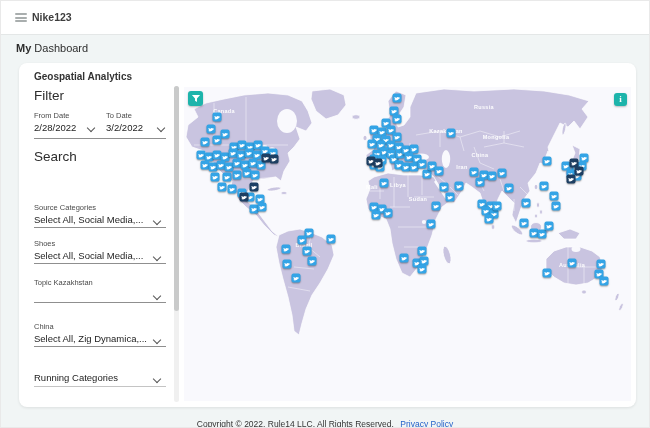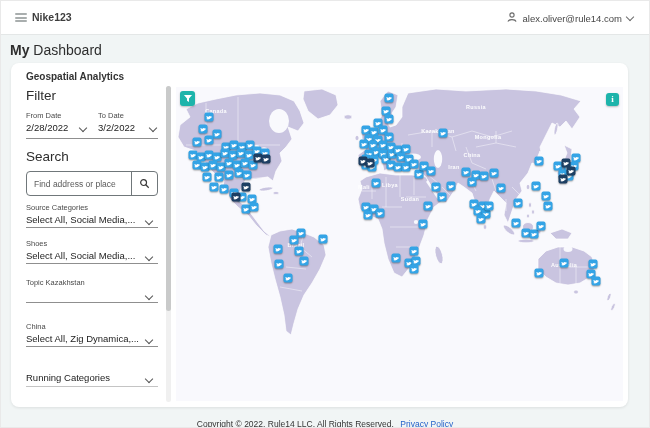--- a/index.html
+++ b/index.html
@@ -7,24 +7,24 @@
   
   .navbar{position:absolute;left:0;top:0;right:0;height:33px;background:#fff;border-bottom:1px solid #e4e7e7;z-index:6;}
   .hamburger{position:absolute;left:14px;top:12px;width:12px;height:9px;cursor:pointer;}
   .hamburger i{display:block;height:2px;background:#a9aeae;margin-bottom:1.5px;border-radius:1px;}
   .brand{position:absolute;left:31px;top:10px;font-size:10.5px;font-weight:bold;color:#3d3d3d;}
   .user-area{position:absolute;right:16px;top:8px;display:flex;align-items:center;gap:5px;cursor:pointer;}
   .user-email{font-size:9.5px;color:#474747;}
   .chev{display:inline-block;width:5px;height:5px;border-right:1.3px solid #6b6b6b;border-bottom:1.3px solid #6b6b6b;transform:rotate(45deg);margin-top:-3px;}
   
   .subarea{position:absolute;left:0;top:34px;right:0;bottom:0;background:#f1f5f5;}
-  .breadcrumb{position:absolute;left:9px;top:7px;font-size:14px;color:#2e2e2e;}
+  .breadcrumb{position:absolute;left:15px;top:7px;font-size:11px;color:#2e2e2e;}
   .breadcrumb b{font-weight:bold;}
   
-  .card{position:absolute;left:10px;top:28px;width:617px;height:344px;background:#fff;border-radius:8px;box-shadow:0 1px 3px rgba(0,0,0,.09);}
+  .card{position:absolute;left:18px;top:28px;width:617px;height:344px;background:#fff;border-radius:8px;box-shadow:0 1px 3px rgba(0,0,0,.09);}
   .card-title{position:absolute;left:15px;top:8px;font-size:10px;font-weight:600;color:#333;}
   
   .fpanel{position:absolute;left:13px;top:23px;width:150px;height:316px;}
   .fhead{position:absolute;left:2px;font-size:13.5px;font-weight:500;color:#2d2d2d;}
   .flabel{position:absolute;font-size:7.5px;color:#4a4a4a;}
   .fvalue{position:absolute;font-size:9.5px;color:#222;white-space:nowrap;cursor:pointer;}
   .fchev{position:absolute;width:5px;height:5px;border-right:1.2px solid #555;border-bottom:1.2px solid #555;transform:rotate(45deg);cursor:pointer;}
   .fdiv{position:absolute;left:2px;width:132px;border-bottom:1px solid #8f8f8f;}
   .fdiv.light{border-bottom-color:#c4c4c4;}
   .searchbox{position:absolute;left:2px;width:130px;height:23px;border:1px solid #70777a;border-radius:4px;display:flex;align-items:center;background:#fff;}
@@ -52,30 +52,20 @@
 
 <div class="page">
 
   <div class="navbar">
     <div class="hamburger">
         <i></i>
         <i></i>
         <i></i>
       </div>
     <div class="brand">Nike123</div>
-    <div class="user-area">
-      <span>
-        <svg width="12" height="12" viewBox="0 0 12 12">
-            <circle cx="6" cy="4" r="2.1" fill="none" stroke="#6b6b6b" stroke-width="1.1"></circle>
-            <path d="M2 10.6c.6-2.7 7.4-2.7 8 0" fill="none" stroke="#6b6b6b" stroke-width="1.1"></path>
-          </svg>
-      </span>
-      <span class="user-email">alex.oliver@rule14.com</span>
-      <span class="chev"></span>
-    </div>
   </div>
 
   <div class="subarea">
     <div class="breadcrumb">
       <b>My</b><span> Dashboard</span>
     </div>
 
     <div class="card">
       <div class="card-title">Geospatial Analytics</div>
 
@@ -84,29 +74,20 @@
 
         <div class="flabel" style="left:2px;top:25px">From Date</div>
         <div class="fvalue" style="left:2px;top:36px">2/28/2022</div>
         <span class="fchev" style="left:56px;top:39px"></span>
         <div class="flabel" style="left:74px;top:25px">To Date</div>
         <div class="fvalue" style="left:74px;top:36px">3/2/2022</div>
         <span class="fchev" style="left:126px;top:39px"></span>
         <div class="fdiv" style="top:52px"></div>
 
         <div class="fhead" style="top:63px">Search</div>
-        <div class="searchbox" style="top:85px">
-          <input type="text" placeholder="Find address or place" style="">
-          <div class="search-btn">
-            <svg width="11" height="11" viewBox="0 0 12 12">
-                <circle cx="5" cy="5" r="3.2" fill="none" stroke="#3a3a3a" stroke-width="1.3"></circle>
-                <line x1="7.4" y1="7.4" x2="10.6" y2="10.6" stroke="#3a3a3a" stroke-width="1.3"></line>
-              </svg>
-          </div>
-        </div>
 
         <div class="flabel" style="left:2px;top:117px">Source Categories</div>
         <div class="fvalue" style="left:2px;top:128px">Select All, Social Media,...</div>
         <span class="fchev" style="left:122px;top:132px"></span>
         <div class="fdiv" style="top:141px"></div>
 
         <div class="flabel" style="left:2px;top:153px">Shoes</div>
         <div class="fvalue" style="left:2px;top:164px">Select All, Social Media,...</div>
         <span class="fchev" style="left:122px;top:168px"></span>
         <div class="fdiv" style="top:177px"></div>

